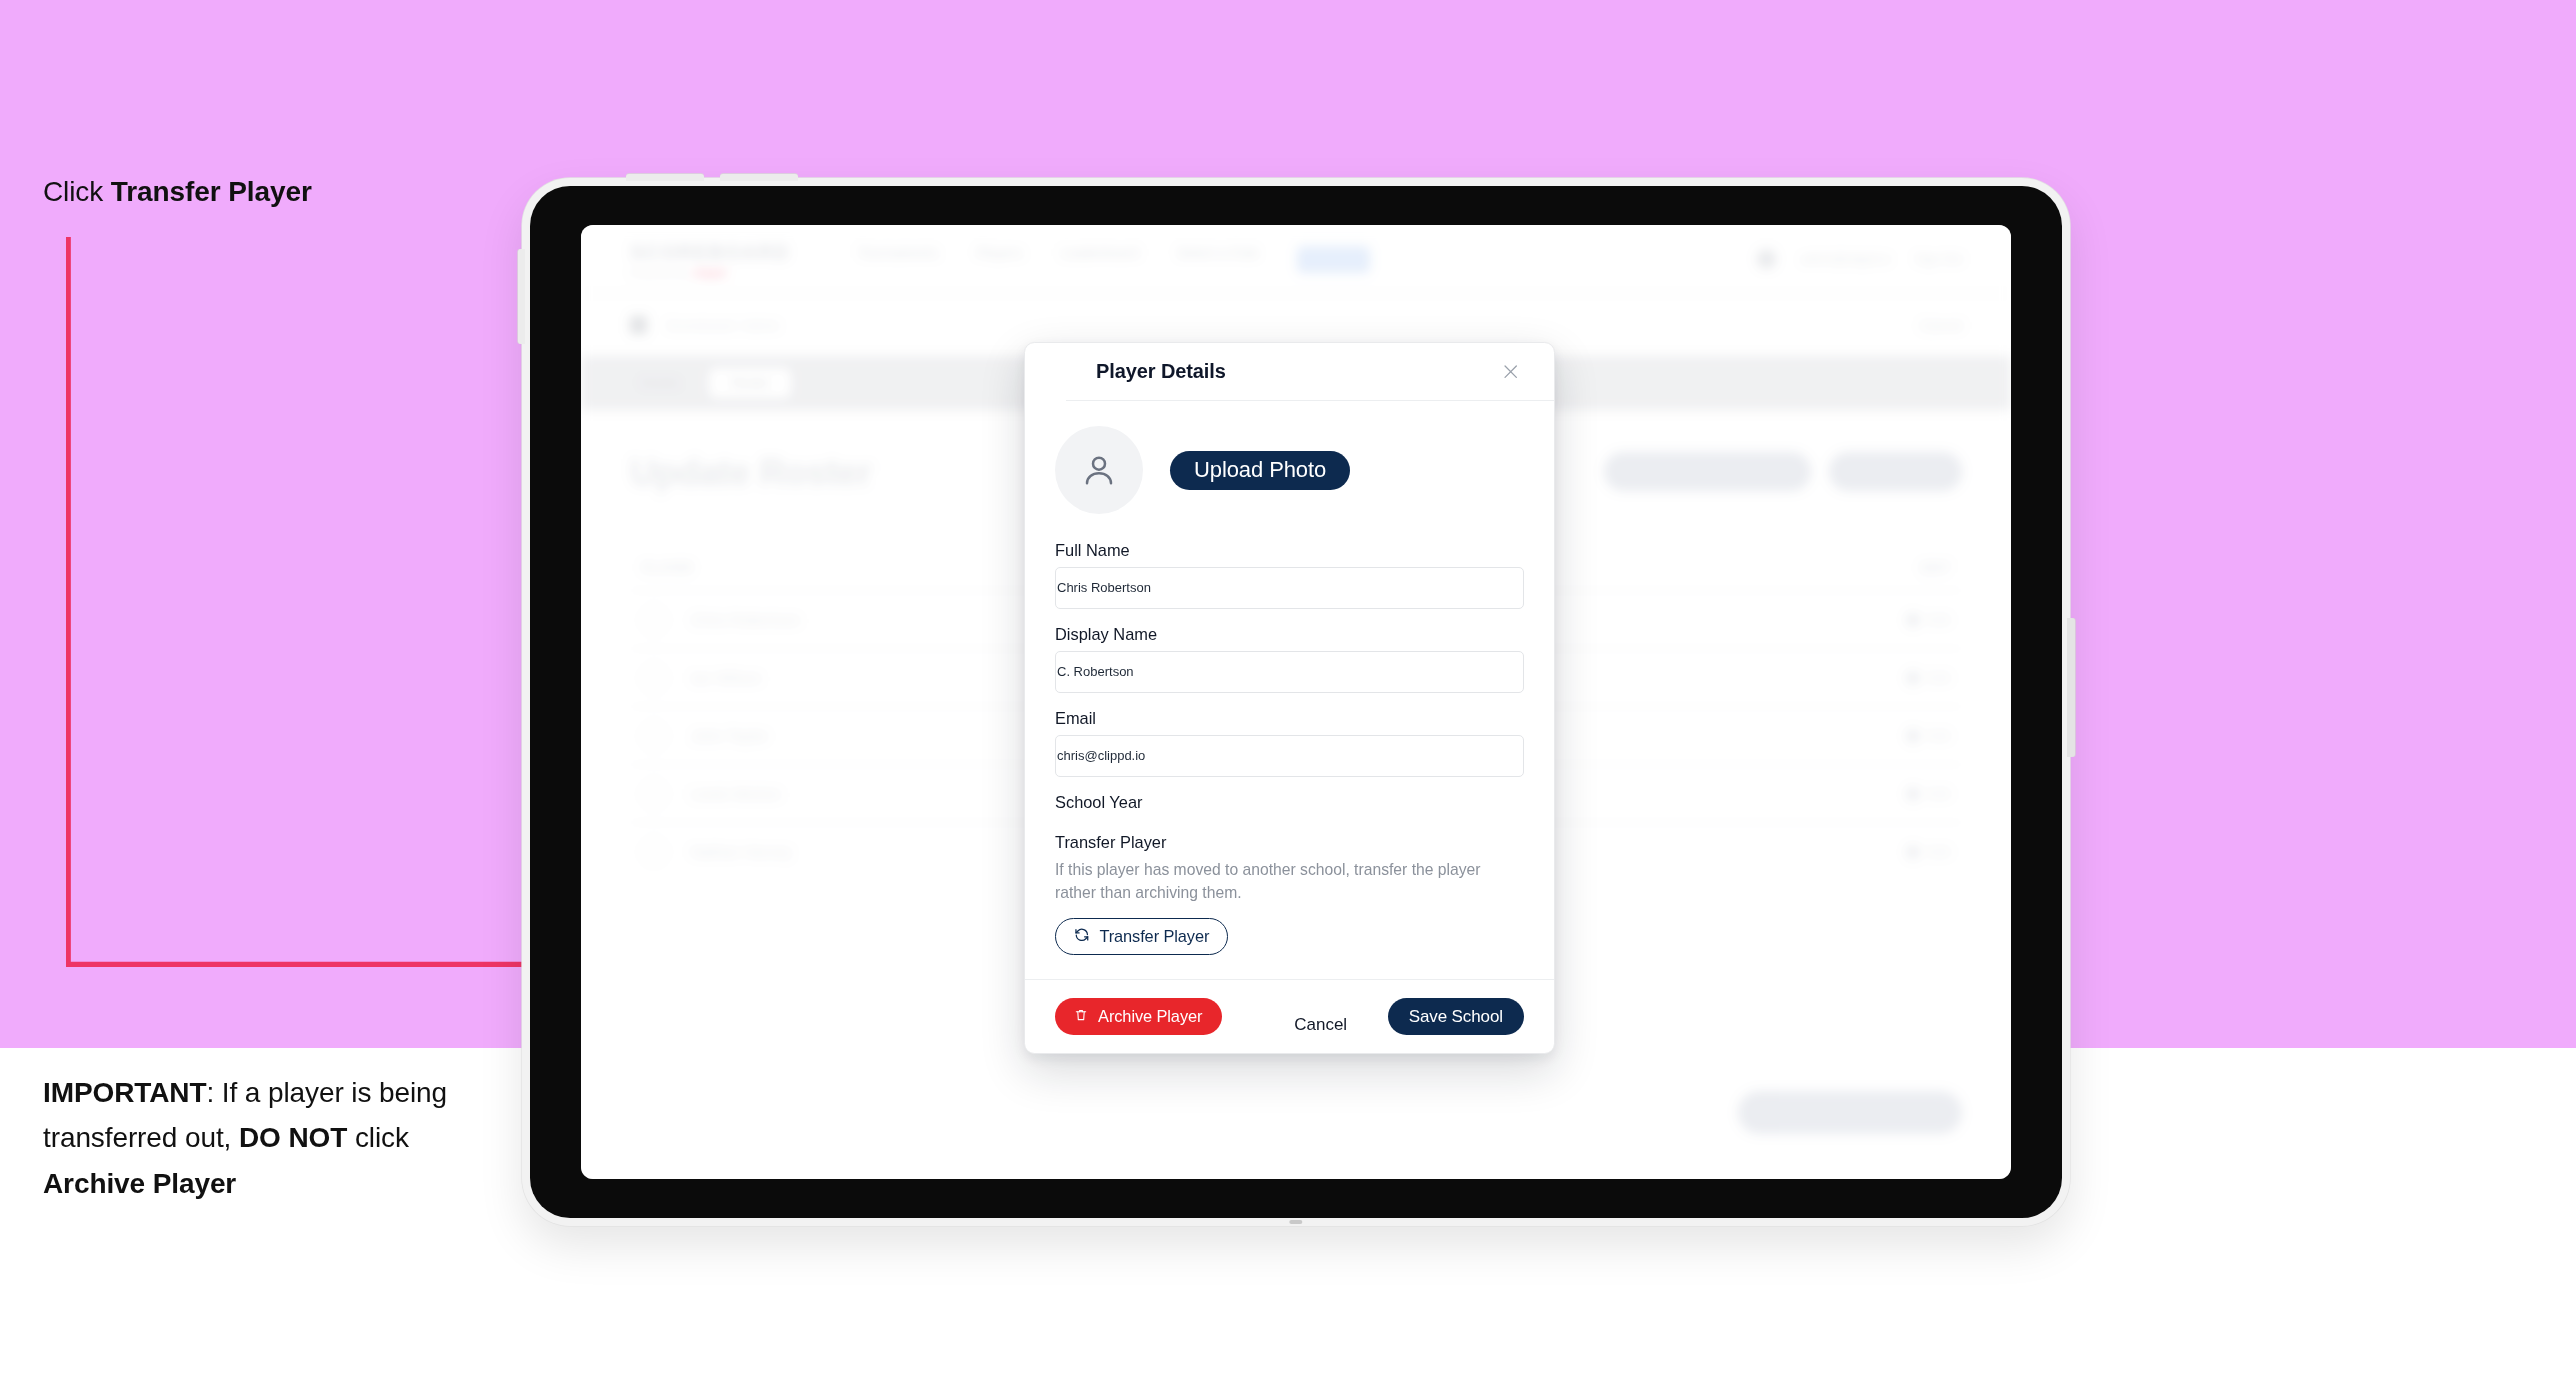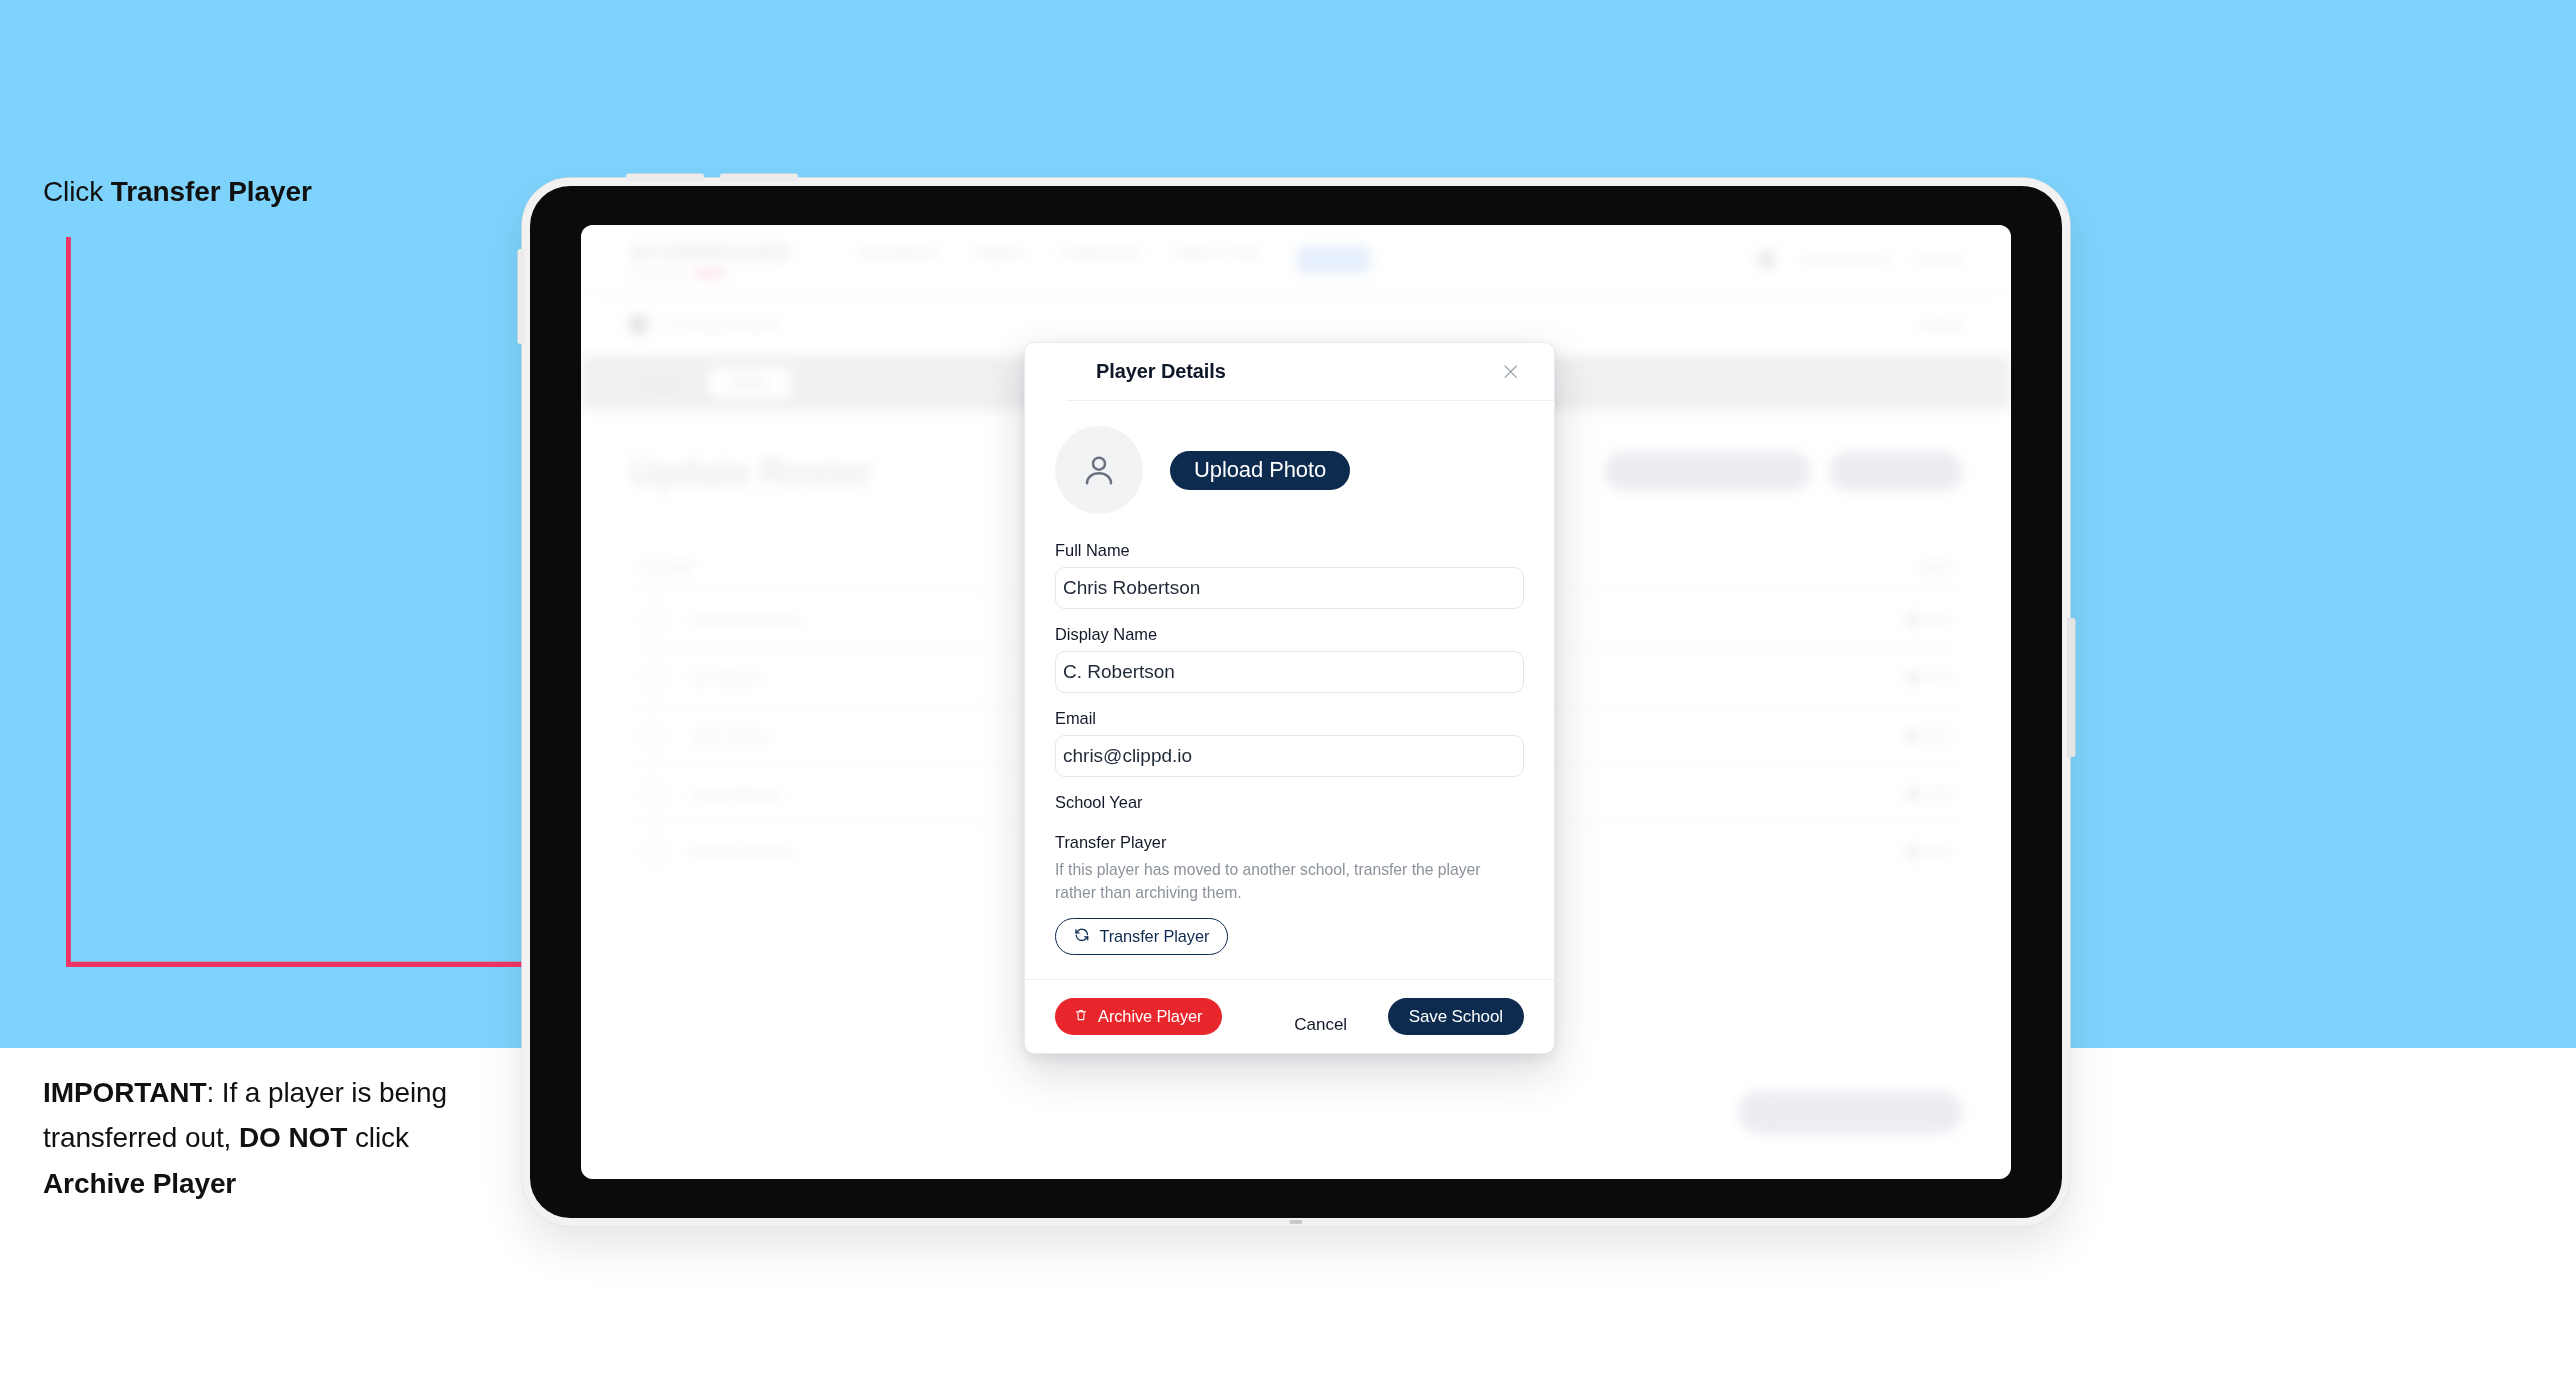--- a/index.html
+++ b/index.html
@@ -10,21 +10,21 @@
     height: 1386px;
     background: #ffffff;
     font-family: "Liberation Sans", sans-serif;
     overflow: hidden;
   }
 
   #stage {
     position: relative;
     width: 2576px;
     height: 1048px;
-    background: #7dd3fc;
+    background: #f0abfc;
   }
 
   
   .anno-top {
     position: absolute;
     left: 43px;
     top: 173px;
     font-size: 28px;
     line-height: 1.35;
     color: #111111;
@@ -243,26 +243,26 @@
   .field-label {
     font-size: 16.4px;
     color: #111827;
     margin-bottom: 6.7px;
     display: block;
   }
   .field-input {
     width: 100%;
     height: 42px;
     border: 0.7px solid #e3e5e8;
-    border-radius: 10px;
+    border-radius: 5px;
     background: #ffffff;
-    font-size: 19px;
+    font-size: 13px;
     color: #1f2937;
     font-family: inherit;
-    padding: 0 7px;
+    padding: 0 1px;
     outline: none;
   }
   .select-wrap { position: relative; }
   .select-wrap .chev {
     position: absolute;
     right: 13.4px; top: 50%;
     transform: translateY(-50%);
     color: #9aa1ab;
     pointer-events: none;
   }

